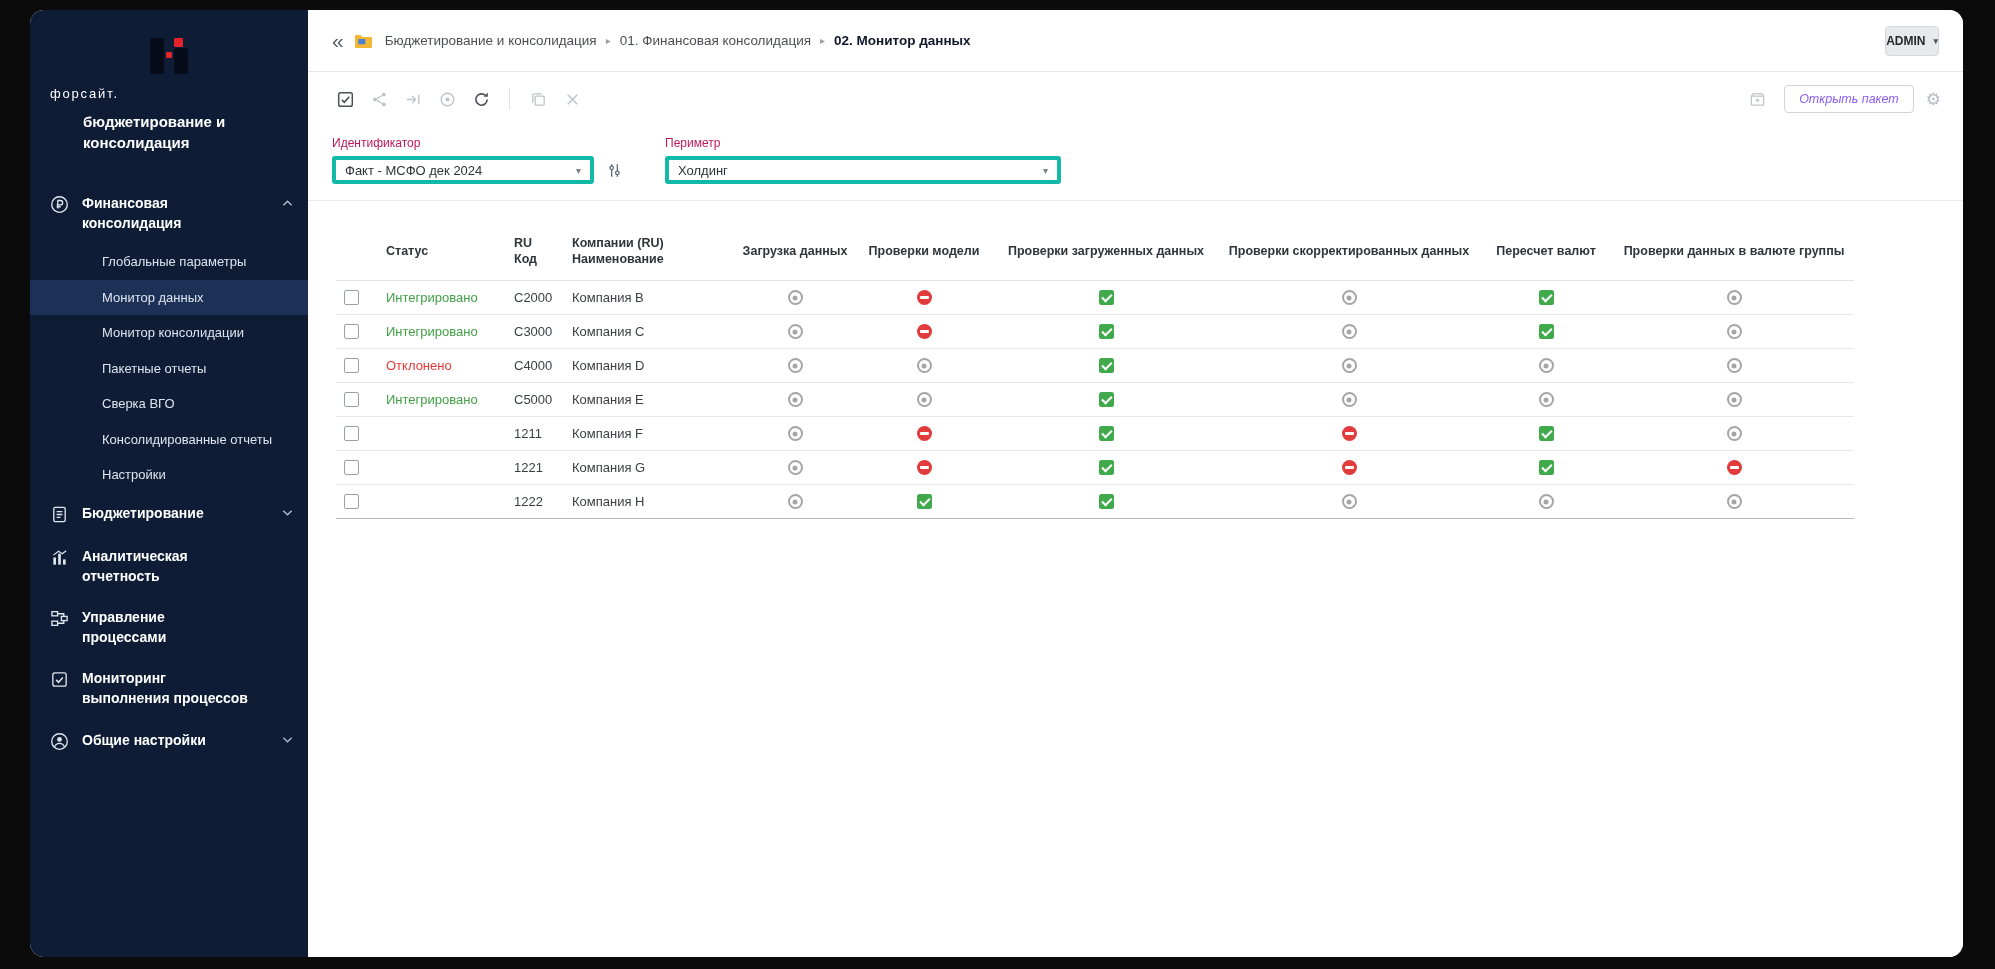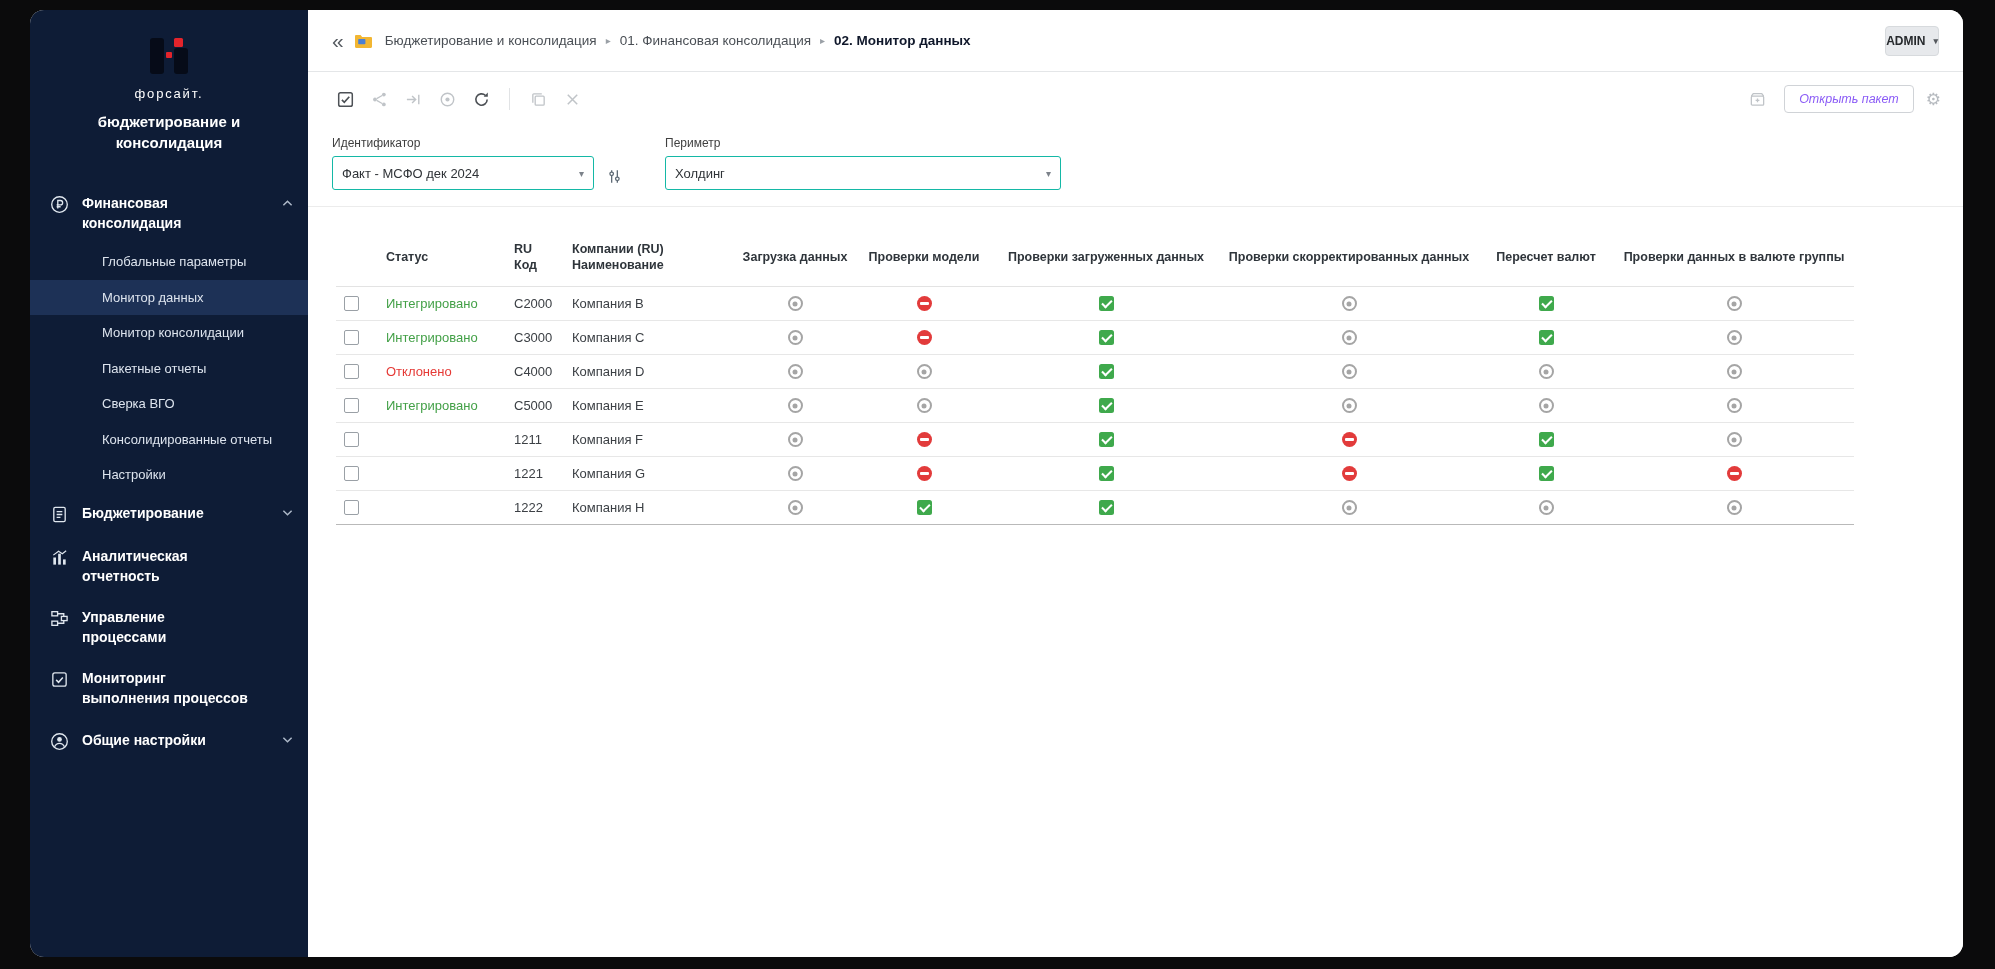--- a/index.html
+++ b/index.html
@@ -5,21 +5,21 @@
   * { margin:0; padding:0; box-sizing:border-box; }
   html,body { width:1995px; height:969px; overflow:hidden; }
   body { background:#0b0b0c; font-family:"Liberation Sans", sans-serif; }
 
   .app { position:absolute; left:30px; top:10px; width:1933px; height:947px;
          background:#fff; border-radius:14px; overflow:hidden; display:flex; }
 
   
   .sidebar { width:278px; flex-shrink:0; background:#0e1c36; color:#fff;
              display:flex; flex-direction:column; }
-  .logo { padding:26px 20px 20px; text-align:center; }
+  .logo { padding:26px 20px 20px; }
   .logo-mark { width:46px; height:40px; margin:0 auto 10px; position:relative; }
   .lm-bar1 { position:absolute; left:4px; top:2px; width:14px; height:36px; background:#060b18; border-radius:3px; }
   .lm-bar2 { position:absolute; left:28px; top:12px; width:14px; height:26px; background:#060b18; border-radius:3px; }
   .lm-red1 { position:absolute; left:28px; top:2px; width:9px; height:9px; background:#e3242b; border-radius:1.5px; }
   .lm-red2 { position:absolute; left:20px; top:16px; width:6px; height:6px; background:#e3242b; border-radius:1px; }
   .brand { font-size:13px; letter-spacing:.14em; color:#fff; margin-bottom:10px; }
   .product { font-weight:700; font-size:15px; line-height:1.4; color:#fff; width:172px; margin:0 auto; }
 
   .menu { padding:10px 0 20px; }
   .menu-item { display:flex; align-items:flex-start; padding:11px 14px 11px 20px; cursor:pointer; }
@@ -55,23 +55,23 @@
   .tbtn.active { color:#4d5156; }
   .tbtn.disabled { color:#c0c4c8; }
   .tb-divider { width:1px; height:22px; background:#e1e3e5; margin:0 9px; }
   .tb-right { margin-left:auto; display:flex; align-items:center; gap:12px; }
   .open-pkg { background:#fff; border:1px solid #d0d3d7; border-radius:4px; padding:6px 14px;
               font-family:inherit; font-size:12.5px; color:#8b5cf6; cursor:pointer;font-style:italic; }
   .gear { font-size:17px; color:#b7bbc0; cursor:pointer; line-height:1; }
 
   .filters { flex-shrink:0; display:flex; align-items:flex-end; padding:10px 24px 16px;
              border-bottom:1px solid #ececec; }
-  .filter label { display:block; font-size:12px; color:#404040; margin-bottom:6px; }
-  .select { height:28px; border:1px solid #14b8a6; border-radius:3px; background:#fff;
-            display:flex; align-items:center; padding:16px 9px; font-size:13px; color:#2f3337; cursor:pointer; }
+  .filter label { display:block; font-size:12px; color:#be185d; margin-bottom:6px; }
+  .select { height:28px; border:4px solid #14b8a6; border-radius:3px; background:#fff;
+            display:flex; align-items:center; padding:4px 9px; font-size:13px; color:#2f3337; cursor:pointer; }
   .select .val { flex:1; white-space:nowrap; overflow:hidden; }
   .select .caret { color:#7c828a; font-size:10px; margin-left:10px; }
   .sel-identifier { width:262px; }
   .sel-perimeter { width:396px; }
   .sort-btn { height:28px; display:flex; align-items:center; margin:0 4px 0 12px; color:#5f6b76; cursor:pointer; }
   .sort-btn svg { width:17px; height:17px; display:block; }
   .filter.second { margin-left:38px; }
 
   .table-wrap { padding:26px 28px 0; overflow:auto; }
   table { border-collapse:collapse; table-layout:fixed; width:1518px; }

